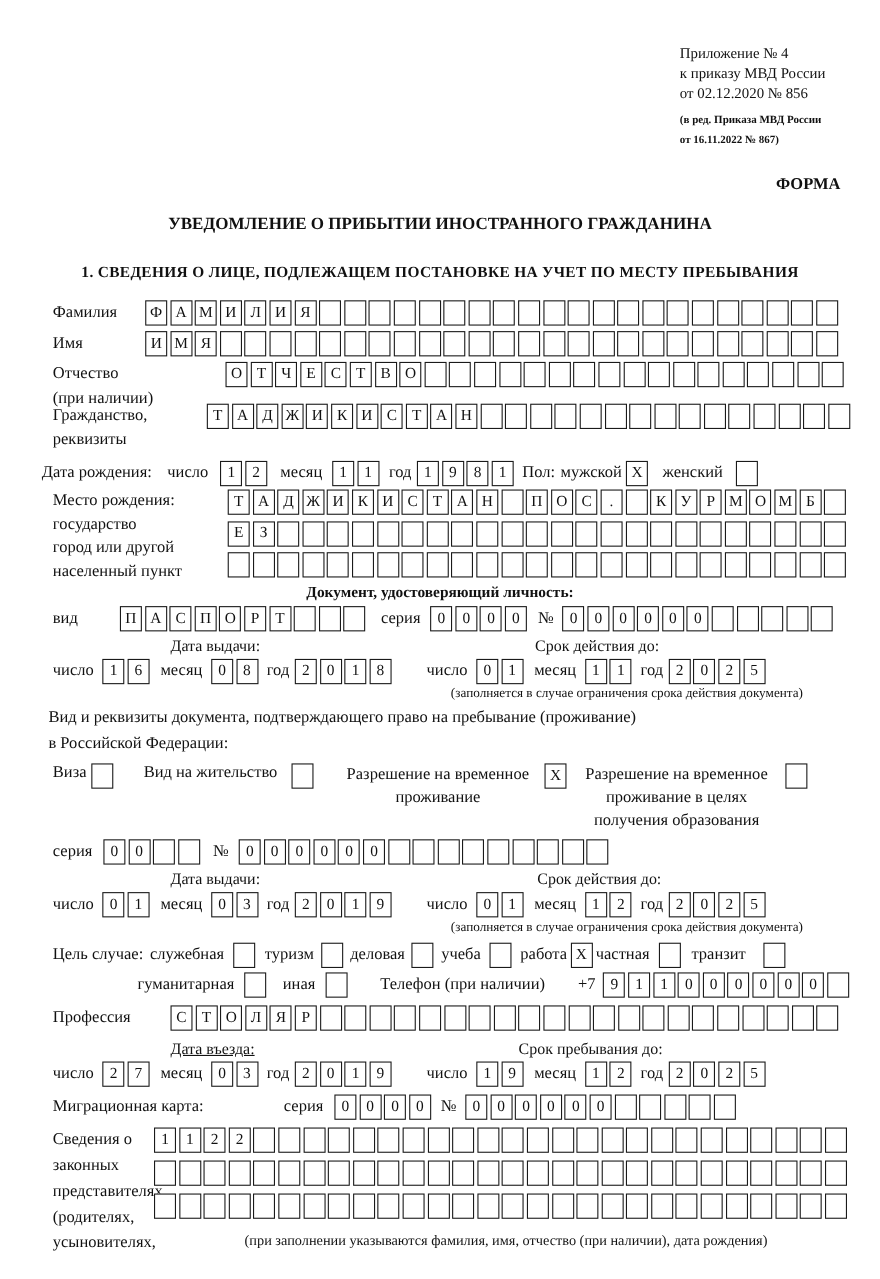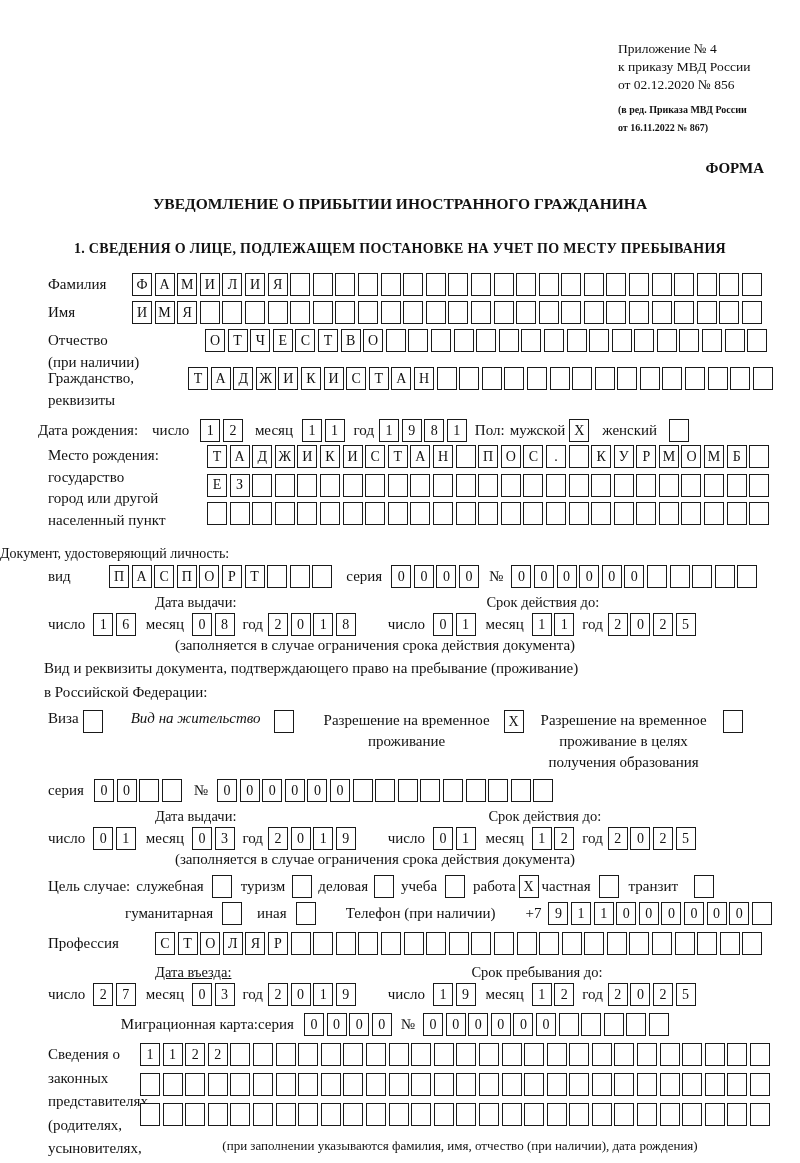--- a/index.html
+++ b/index.html
@@ -16,26 +16,26 @@
   .section-heading{margin-top:25px;text-align:center;font-weight:bold;font-size:14px;letter-spacing:.3px;}
   .frow{display:flex;align-items:flex-start;margin-left:48px;}
   .lbl{flex:none;}
   .cells{display:flex;gap:2.6px;flex:none;}
   .cell,.cbox{
     box-sizing:border-box;flex:none;width:20px;height:23px;border:1.5px solid #1a1a1a;
     display:flex;align-items:center;justify-content:center;
     font-size:14px;line-height:1;background:#fff;
   }
   .lh{line-height:22px;}
-  .doc-heading{margin-top:15px;text-align:left;font-weight:normal;font-size:14px;}
+  .doc-heading{margin-top:1px;text-align:center;font-weight:bold;font-size:14px;}
   .date-headings{display:flex;margin-left:0;margin-top:6px;font-size:14.5px;}
   .date-row{display:flex;align-items:center;margin-left:48px;margin-top:2px;}
   .dg{display:flex;align-items:center;flex:none;}
   .dg .t{margin:0 8px 0 0;}
-  .note-right{margin-top:1px;text-align:center;padding-right:50px;font-size:15px;}
+  .note-right{margin-top:1px;text-align:right;padding-right:70px;font-size:12px;}
   .intro{margin-left:44px;margin-top:6px;font-size:15px;}
   .opt-text{text-align:center;line-height:21px;flex:none;}
   .center-note{margin:12px 0 0 180px;width:580px;text-align:center;font-size:13px;}
 </style>
 </head>
 <body>
 
 <div class="annex">
   <div>Приложение № 4</div>
   <div>к приказу МВД России</div>
@@ -393,21 +393,21 @@
   </div>
 </div>
 <div class="note-right">(заполняется в случае ограничения срока действия документа)</div>
 
 <div class="intro">Вид и реквизиты документа, подтверждающего право на пребывание (проживание)</div>
 <div class="intro" style="margin-top:7px;">в Российской Федерации:</div>
 
 <div class="frow" style="margin-top:9px;">
   <span>Виза</span>
   <div class="cbox" style="margin-left:4px;"></div>
-  <span style="margin-left:28px;font-style:italic;">Вид на жительство</span>
+  <span style="margin-left:28px;">Вид на жительство</span>
   <div class="cbox" style="margin-left:13px;"></div>
   <div class="opt-text" style="width:170px;margin-left:28px;">
     <div>Разрешение на временное</div>
     <div>проживание</div>
   </div>
   <div class="cbox" style="margin-left:12px;">X</div>
   <div class="opt-text" style="width:172px;margin-left:14px;">
     <div>Разрешение на временное</div>
     <div>проживание в целях</div>
     <div>получения образования</div>
@@ -600,21 +600,21 @@
     <div class="cells">
         <div class="cell">2</div>
         <div class="cell">0</div>
         <div class="cell">2</div>
         <div class="cell">5</div>
       </div>
   </div>
 </div>
 
 <div class="date-row" style="margin-top:7px;">
-  <span style="width:210px;text-align:right;">Миграционная карта:</span>
+  <span style="width:210px;">Миграционная карта:</span>
   <span style="margin-right:10px;">серия</span>
   <div class="cells">
       <div class="cell">0</div>
       <div class="cell">0</div>
       <div class="cell">0</div>
       <div class="cell">0</div>
     </div>
   <span style="margin:0 8px 0 9px;">№</span>
   <div class="cells">
       <div class="cell">0</div>

